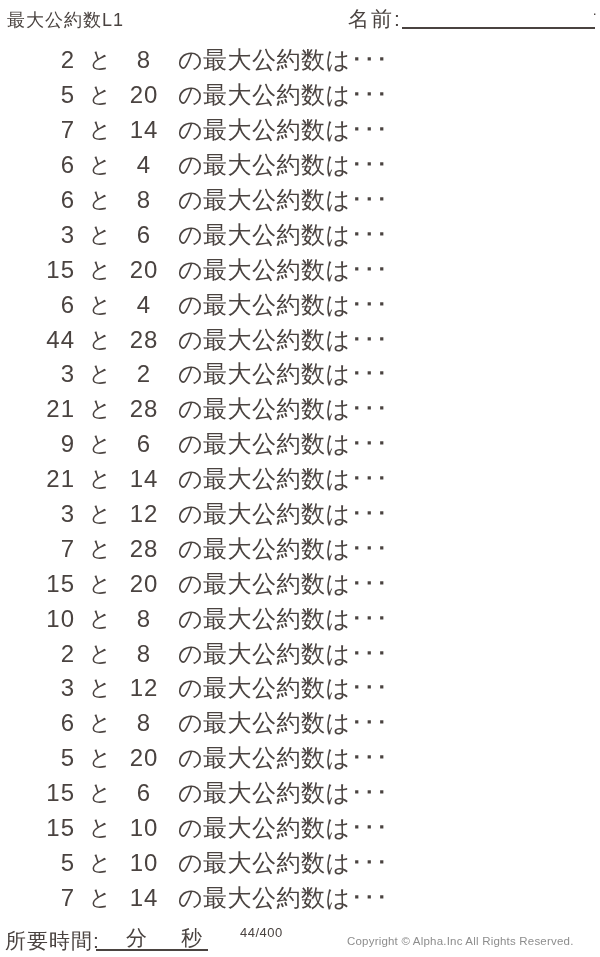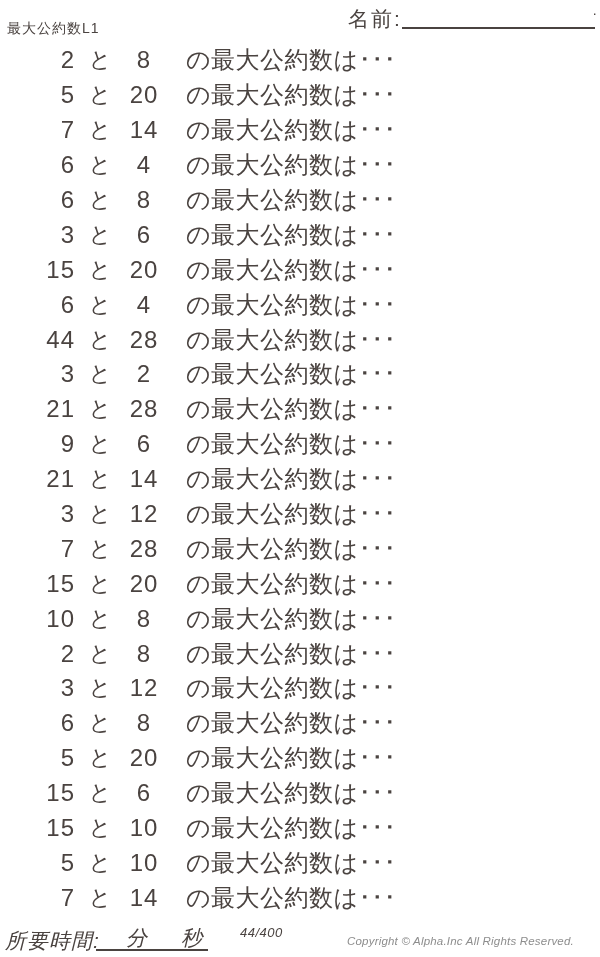--- a/index.html
+++ b/index.html
@@ -17,23 +17,22 @@
     height: 957px;
     background: #ffffff;
     font-family: "Liberation Sans", "DejaVu Sans", sans-serif;
     color: var(--ink);
     overflow: hidden;
   }
   .doc-title {
     position: absolute;
     left: 7px;
     top: 8px;
-    font-size: 14px;
+    font-size: 18px;
     letter-spacing: 1px;
-    margin-top: 12px;
   }
   .name-area {
     position: absolute;
     left: 348px;
     top: 5px;
     display: flex;
     align-items: flex-start;
     font-size: 21px;
     letter-spacing: 2px;
   }
@@ -71,30 +70,29 @@
     width: 24px;
     text-align: center;
     font-size: 22px;
   }
   .num2 {
     width: 64px;
     text-align: center;
     letter-spacing: 1px;
   }
   .rest {
-    margin-left: 10px;
+    margin-left: 2px;
     letter-spacing: 0.5px;
   }
   .footer {
     position: absolute;
     left: 0;
     top: 924px;
     width: 600px;
     height: 33px;
-    font-style: italic;
   }
   .time-label {
     position: absolute;
     left: 5px;
     top: 3px;
     font-size: 21px;
     letter-spacing: 1px;
   }
   .time-line {
     position: absolute;

